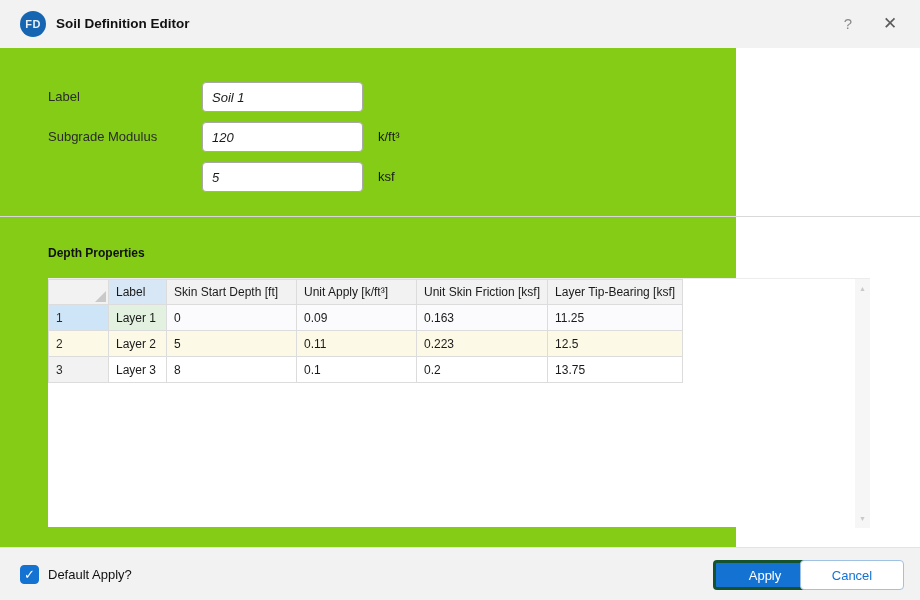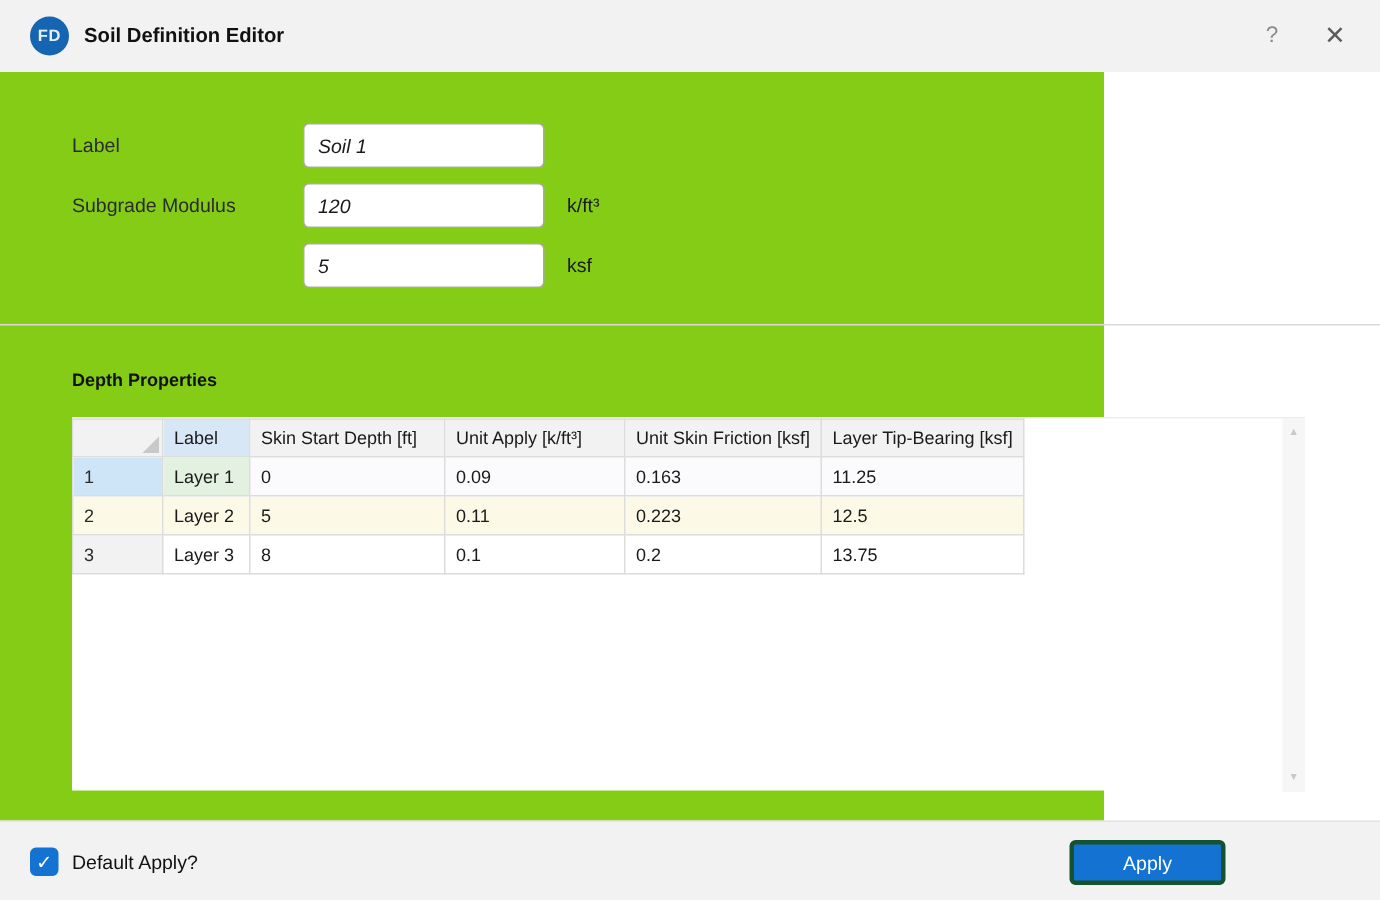--- a/index.html
+++ b/index.html
@@ -158,15 +158,16 @@
     <div class="vscroll">
       <div class="arrow up">▲</div>
       <div class="arrow down">▼</div>
     </div>
   </div>
 
   <div class="footer">
     <div class="checkbox">✓</div>
     <div class="checkbox-label">Default Apply?</div>
     <button class="btn btn-apply">Apply</button>
+    <button class="btn btn-cancel">Cancel</button>
   </div>
 
 </div>
 
 </body></html>

